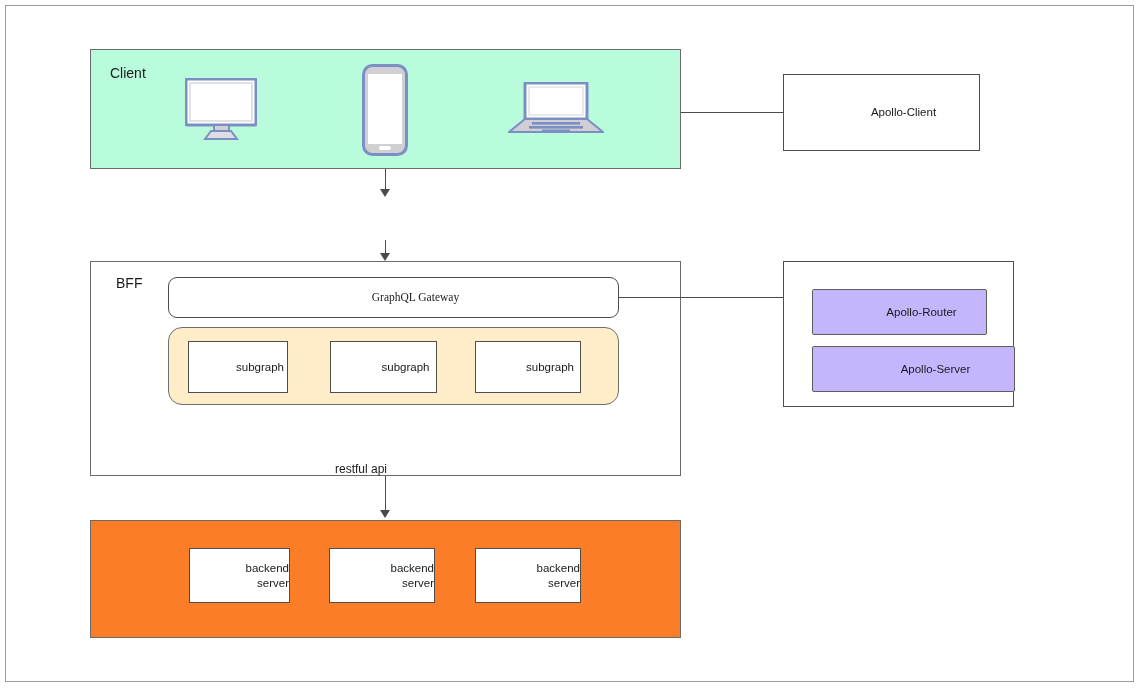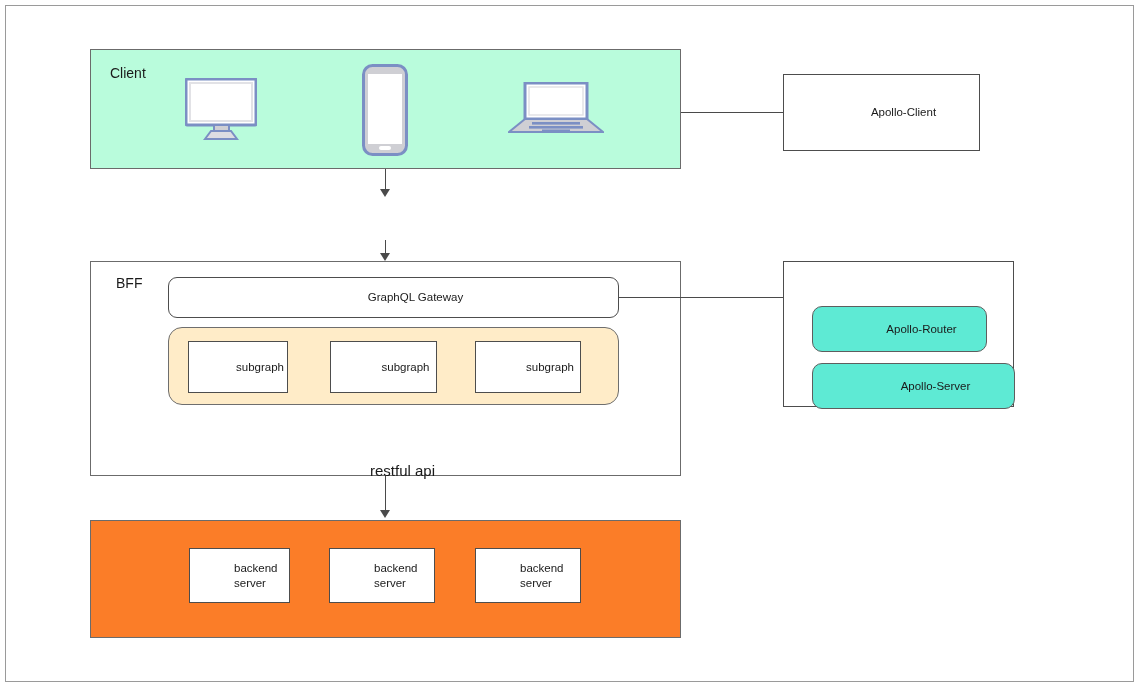--- a/index.html
+++ b/index.html
@@ -27,65 +27,65 @@
     box-sizing: border-box;
   }
   .node {
     position: absolute;
     box-sizing: border-box;
     display: flex;
     align-items: center;
     justify-content: center;
     font-size: 11.5px;
     color: #1a1a1a;
-    text-align: left;
+    text-align: right;
     line-height: 1.25;
     padding-left: 44px;
   }
   .rect {
     border: 1.4px solid #4d4d4d;
     background: #ffffff;
   }
   .rounded {
     border-radius: 12px;
   }
   .rounded-sm {
     border-radius: 9px;
+    font-family: Liberation Serif, serif;
   }
   .green {
     background: #b9fcdc;
     border: 1.4px solid #6b6b6b;
   }
   .green-pill {
-    background: #5eead4;
+    background: #c4b5fd;
     border: 1.4px solid #5e5e5e;
-    border-radius: 10px;
-    margin-top: 17px;
+    border-radius: 2px;
   }
   .beige {
     background: #ffecc8;
     border: 1.4px solid #6e6e6e;
     border-radius: 14px;
   }
   .orange {
     background: #fb7d28;
     border: 1.4px solid #6b6b6b;
   }
   .group-label {
     position: absolute;
     font-size: 14px;
     color: #1a1a1a;
     white-space: nowrap;
   }
   .edge-label {
     position: absolute;
-    font-size: 15px;
+    font-size: 12px;
     color: #1a1a1a;
     white-space: nowrap;
-    text-align: right;
+    text-align: left;
   }
   .line-h {
     position: absolute;
     height: 0;
     border-top: 1.4px solid #4a4a4a;
   }
   .line-v {
     position: absolute;
     width: 0;
     border-left: 1.4px solid #4a4a4a;

